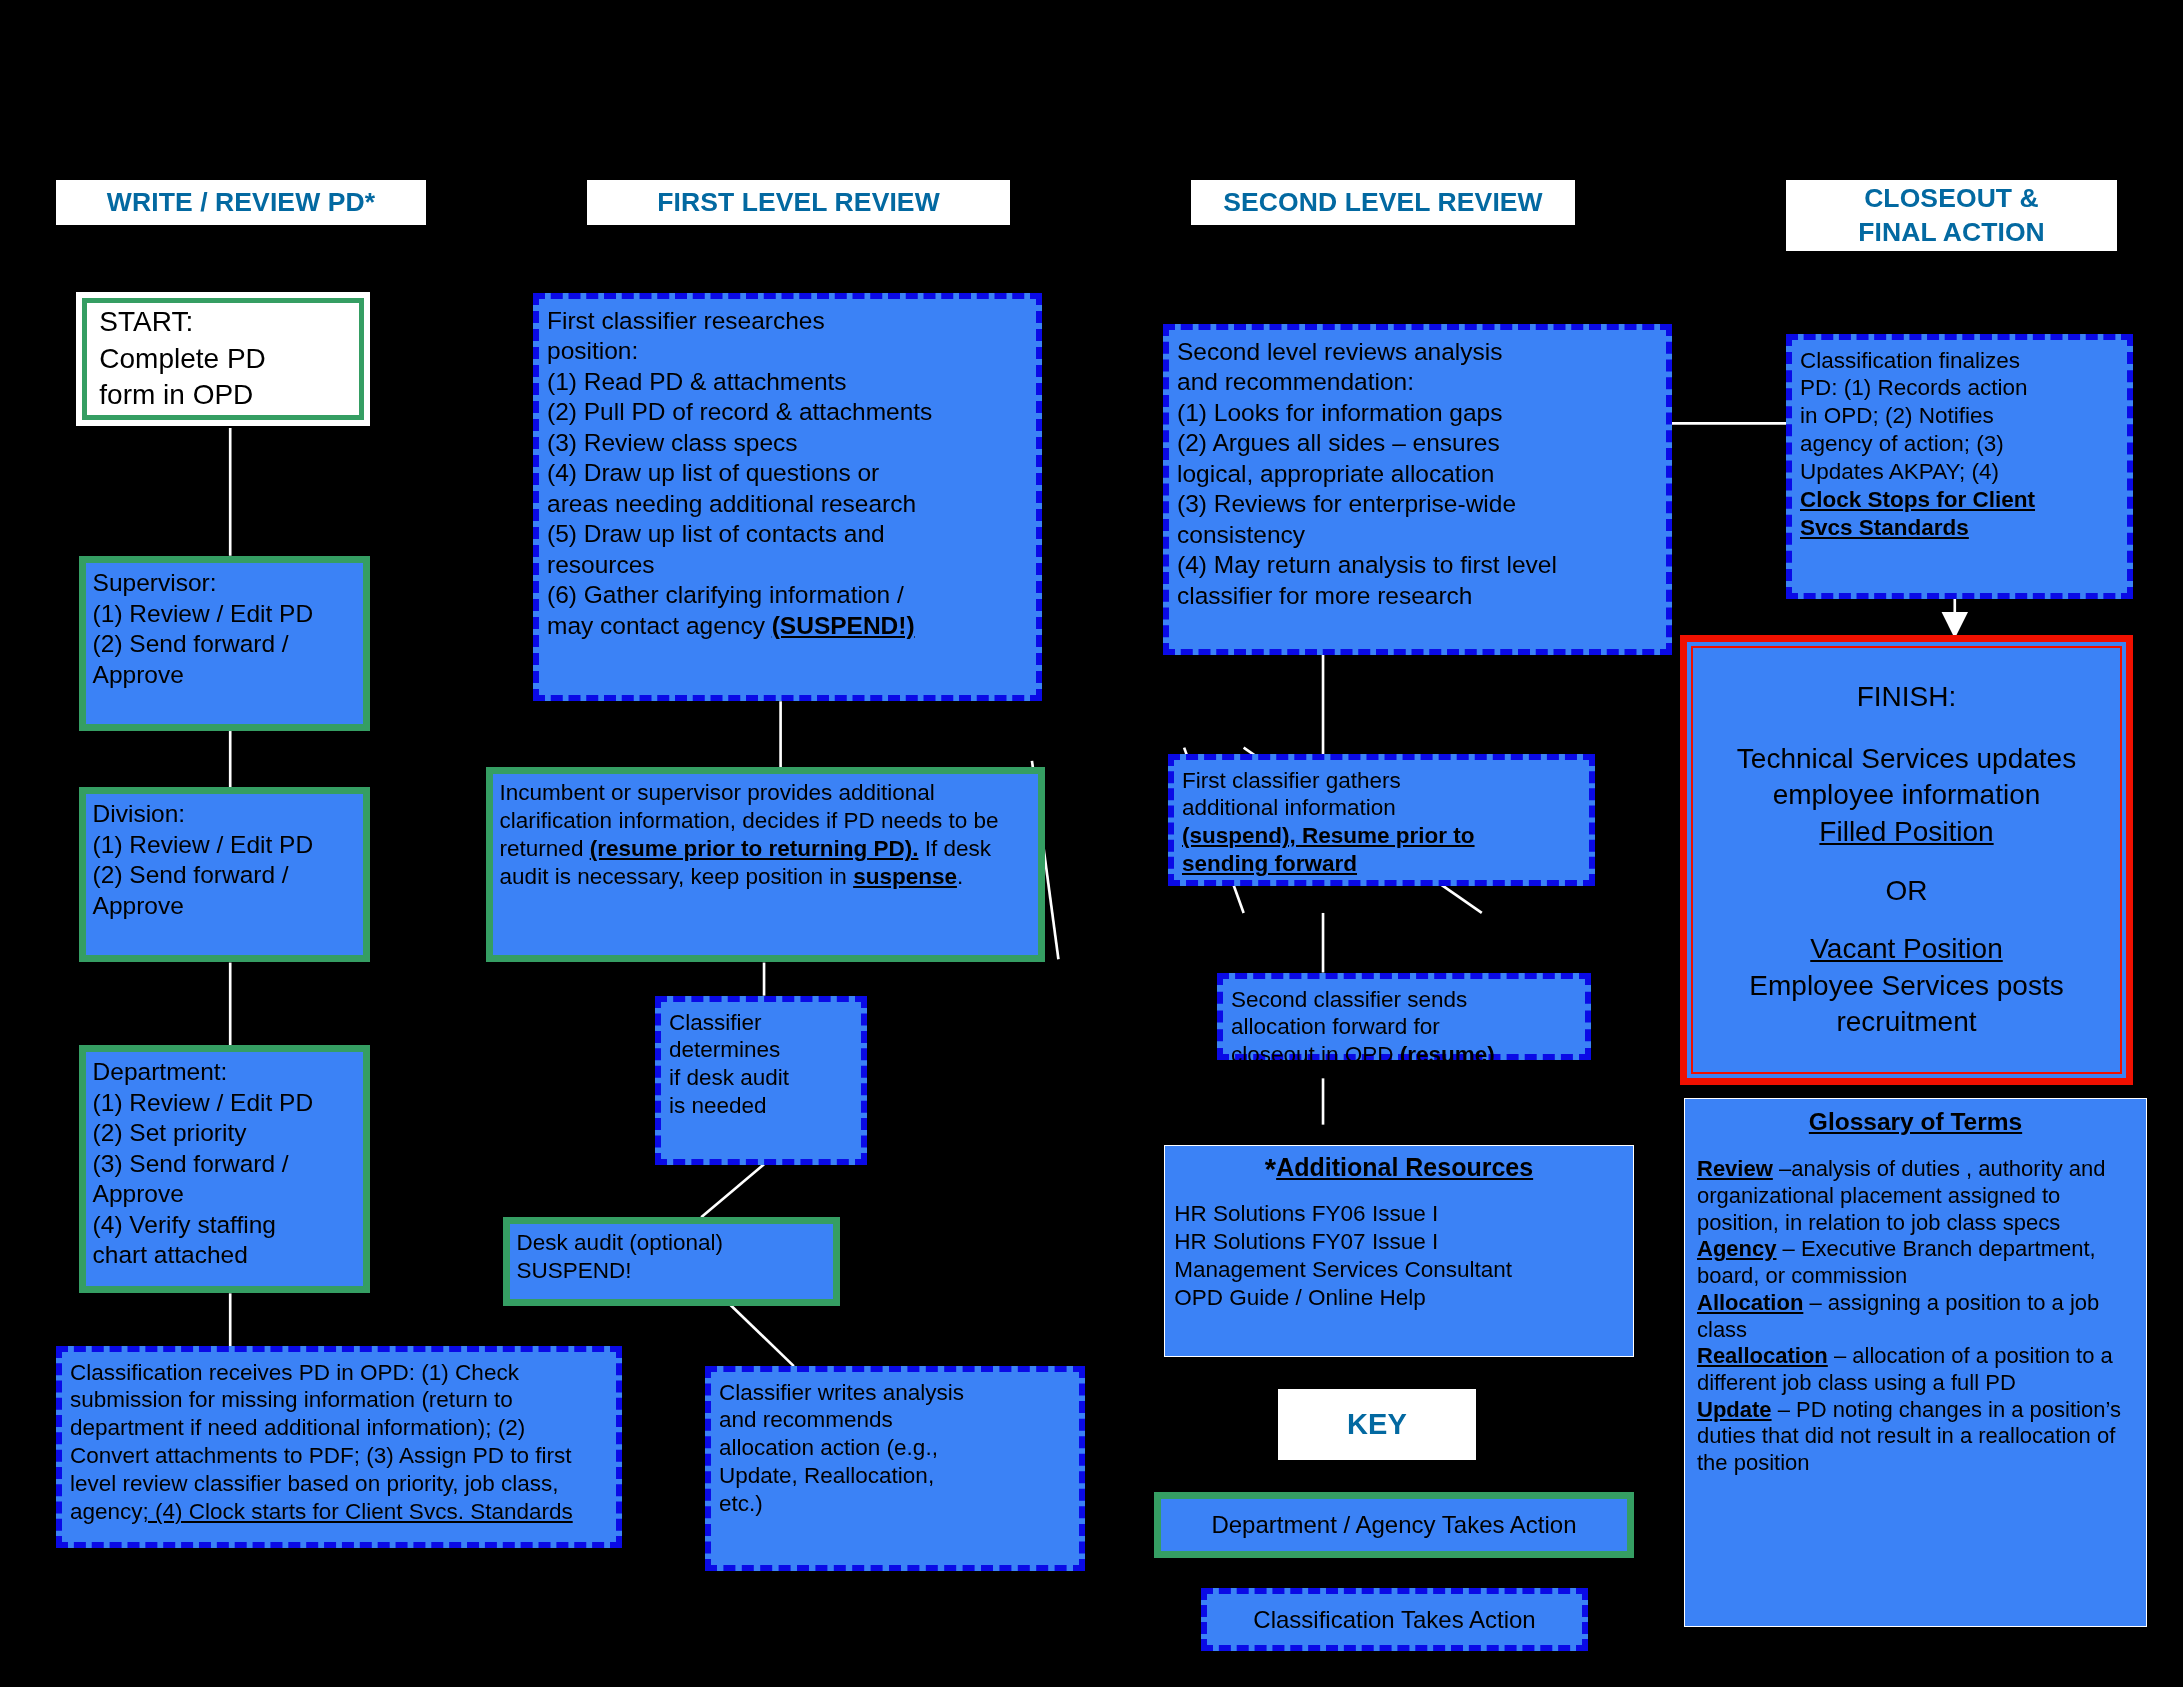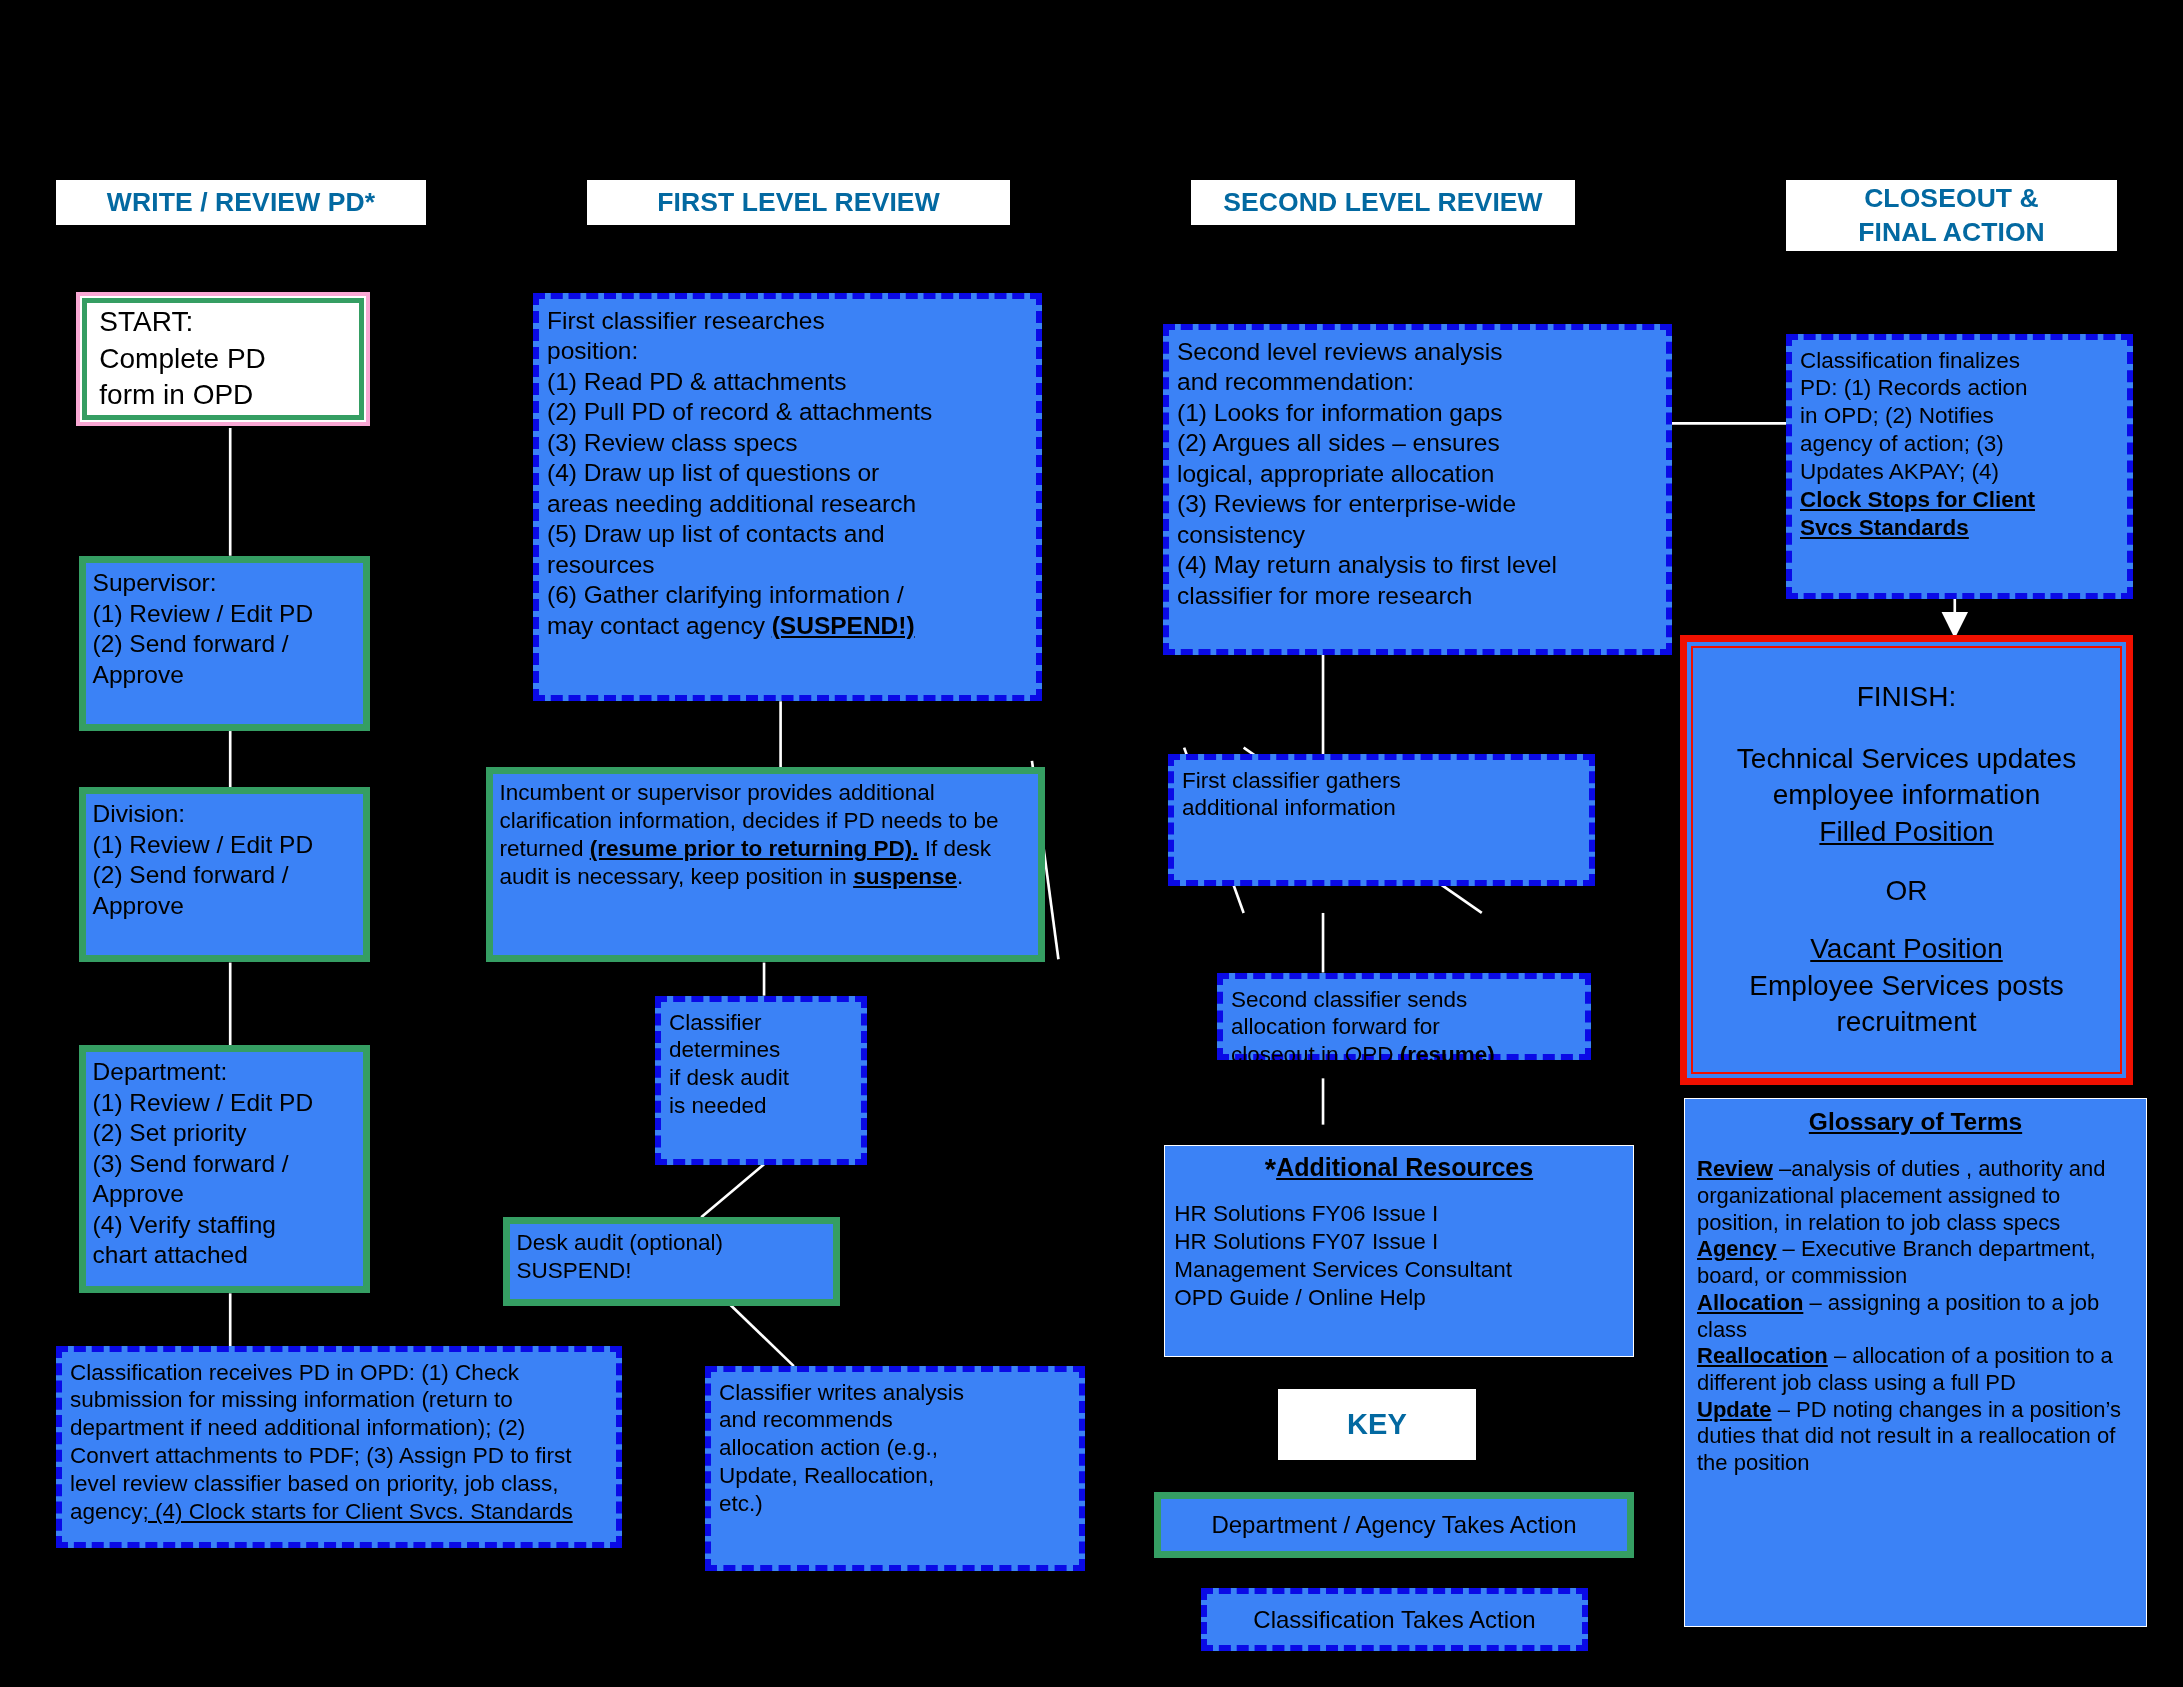--- a/index.html
+++ b/index.html
@@ -15,21 +15,21 @@
     background:#fff;color:#0369a1;font-weight:bold;text-align:center;
     display:flex;align-items:center;justify-content:center;
     font-size:26.5px;letter-spacing:0.1px;line-height:1.25;
   }
   .green{border:7.3px solid #359e63;padding:5.3px 6.6px;}
   .blue{border:6px dashed #0a0ae6;padding:6.6px 8px;}
   .plain{border:1.3px solid #ffffff;padding:6.6px 9.3px;}
   .red{border:7.3px solid #f01000;padding:4px;}
   .red-inner{border:2px solid #f01000;padding:9.3px 10.6px;height:100%;box-sizing:border-box;
              display:flex;flex-direction:column;justify-content:center;}
-  .start-outer{border:2.6px solid #000;background:#f9a8d4;padding:4px;box-sizing:border-box;}
+  .start-outer{border:2.6px solid #000;background:#ffffff;padding:4px;box-sizing:border-box;}
   .start-mid{border:2.6px solid #ffffff;background:#359e63;padding:3.3px;box-sizing:border-box;height:100%;}
   .start-in{border:2.6px solid #359e63;background:#ffffff;box-sizing:border-box;height:100%;
             padding:10.6px 12px;display:flex;align-items:center;}
   .txt{font-size:24.5px;line-height:1.245;white-space:pre-wrap;}
   .txt-sm{font-size:22.5px;line-height:1.24;white-space:pre-wrap;}
   .txt-lg{font-size:28px;line-height:1.30;white-space:pre-wrap;}
   .center{text-align:center;}
   .bold{font-weight:bold;}
   .u{text-decoration:underline;}
   .bu{font-weight:bold;text-decoration:underline;}
@@ -166,21 +166,22 @@
 logical, appropriate allocation
 (3) Reviews for enterprise-wide
 consistency
 (4) May return analysis to first level
 classifier for more research</div>
   </div>
 
   <div class="node blue" style="left:1168px;top:754px;width:427px;height:132px;">
     <div class="txt-sm"><span>First classifier gathers
 additional information
-</span></div>
+</span><span class="bu">(suspend), Resume prior to
+sending forward</span></div>
   </div>
 
   <div class="node blue" style="left:1217px;top:973px;width:374px;height:87px;">
     <div class="txt-sm"><span>Second classifier sends
 allocation forward for
 closeout in OPD </span><span class="bu">(resume)</span></div>
   </div>
 
   <div class="node plain" style="left:1164px;top:1145px;width:470px;height:212px;">
     <div class="center" style="margin-bottom:14.6px;">

